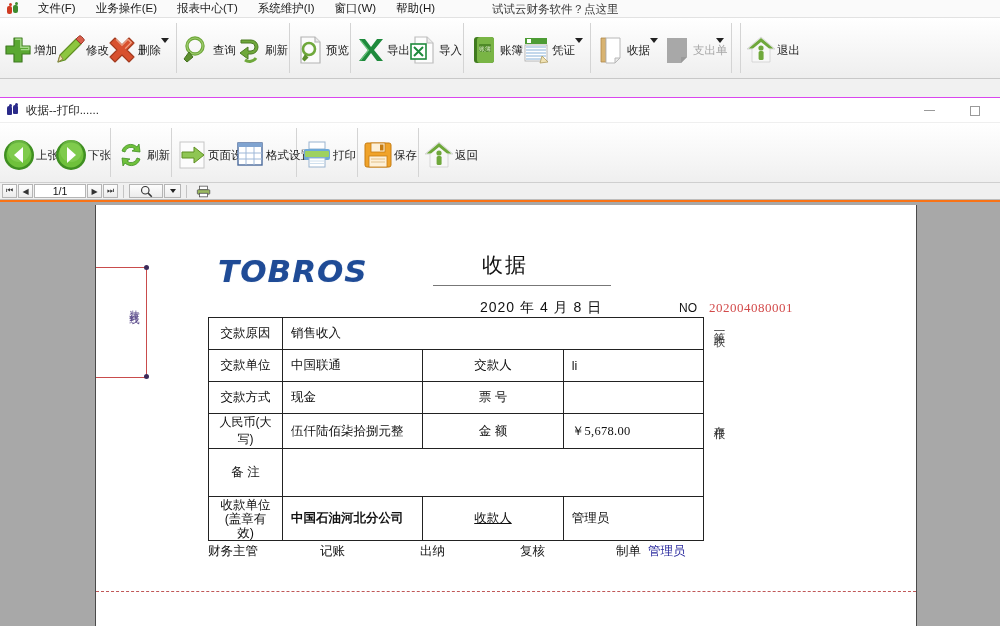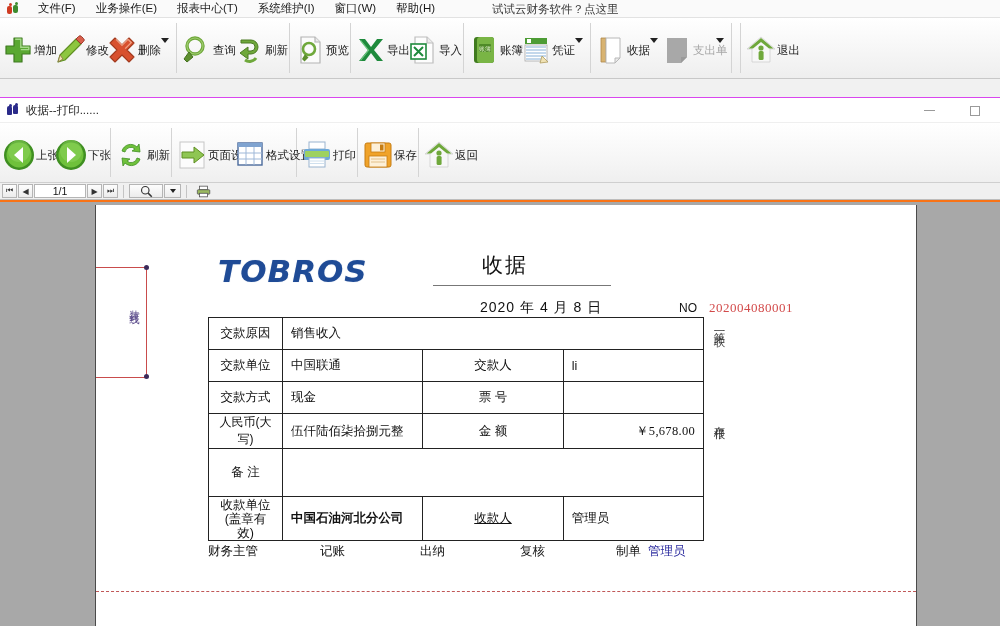--- a/index.html
+++ b/index.html
@@ -240,21 +240,21 @@
     font-size: 12.5px;
     color: #111;
     padding: 0 8px;
     height: 32px;
     vertical-align: middle;
   }
   td.lbl-cell { text-align: center; color: #111; width: 74px; }
   td.val-cell { color: #2a2a9e; }
   td.lbl2-cell { text-align: center; width: 60px; }
   td.val2-cell { color: #2a2a9e; width: 96px; }
-  .amount { font-family: "Liberation Serif", serif; color:#2a2a9e; letter-spacing:.3px;text-align:right;}
+  .amount { font-family: "Liberation Serif", serif; color:#2a2a9e; letter-spacing:.3px;}
   .two-line { line-height: 14px; font-size: 12px; }
 
   .side-vert {
     position: absolute;
     font-size: 11.5px; color: #333;
     writing-mode: vertical-rl; text-orientation: upright;
     line-height: 1.35; letter-spacing: 2px;
   }
   .side-1 { left: 615px; top: 118px; }
   .side-2 { left: 615px; top: 212px; }

